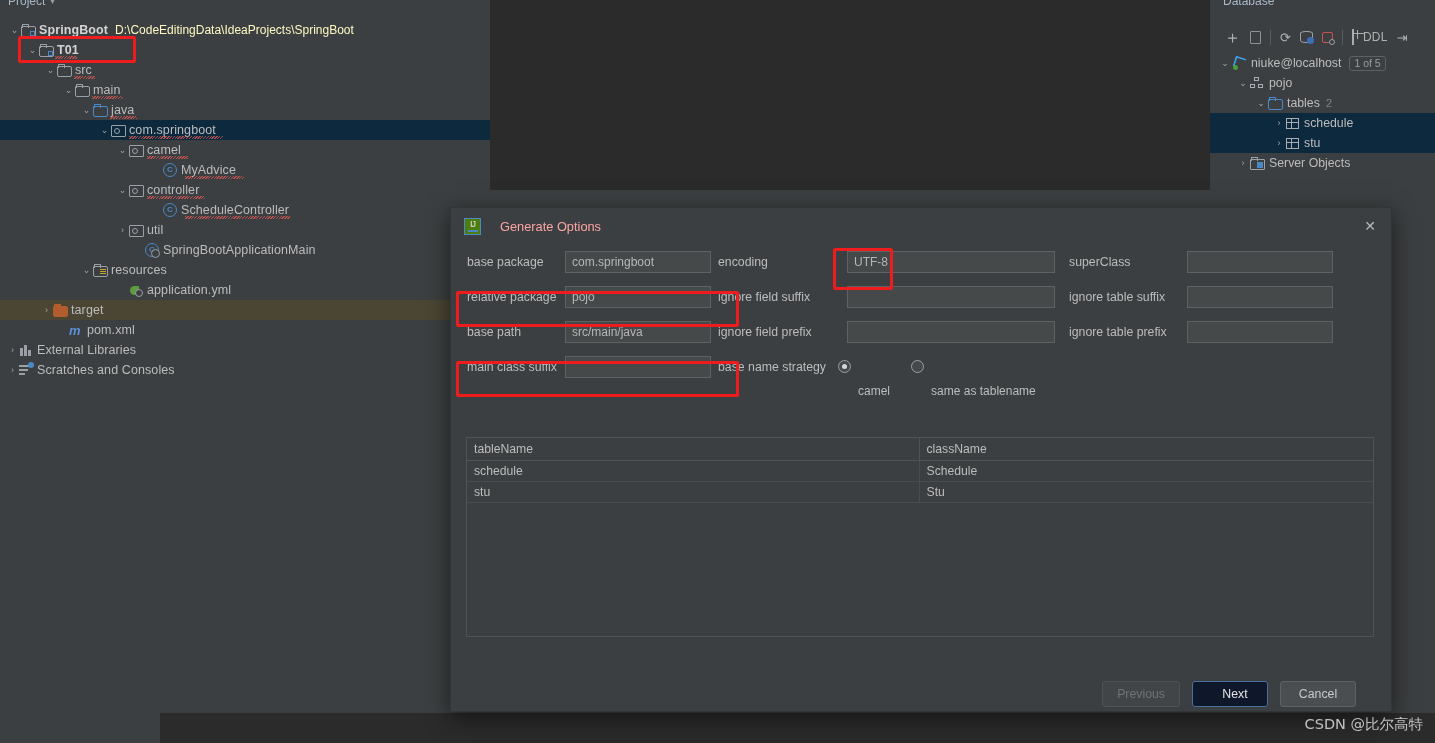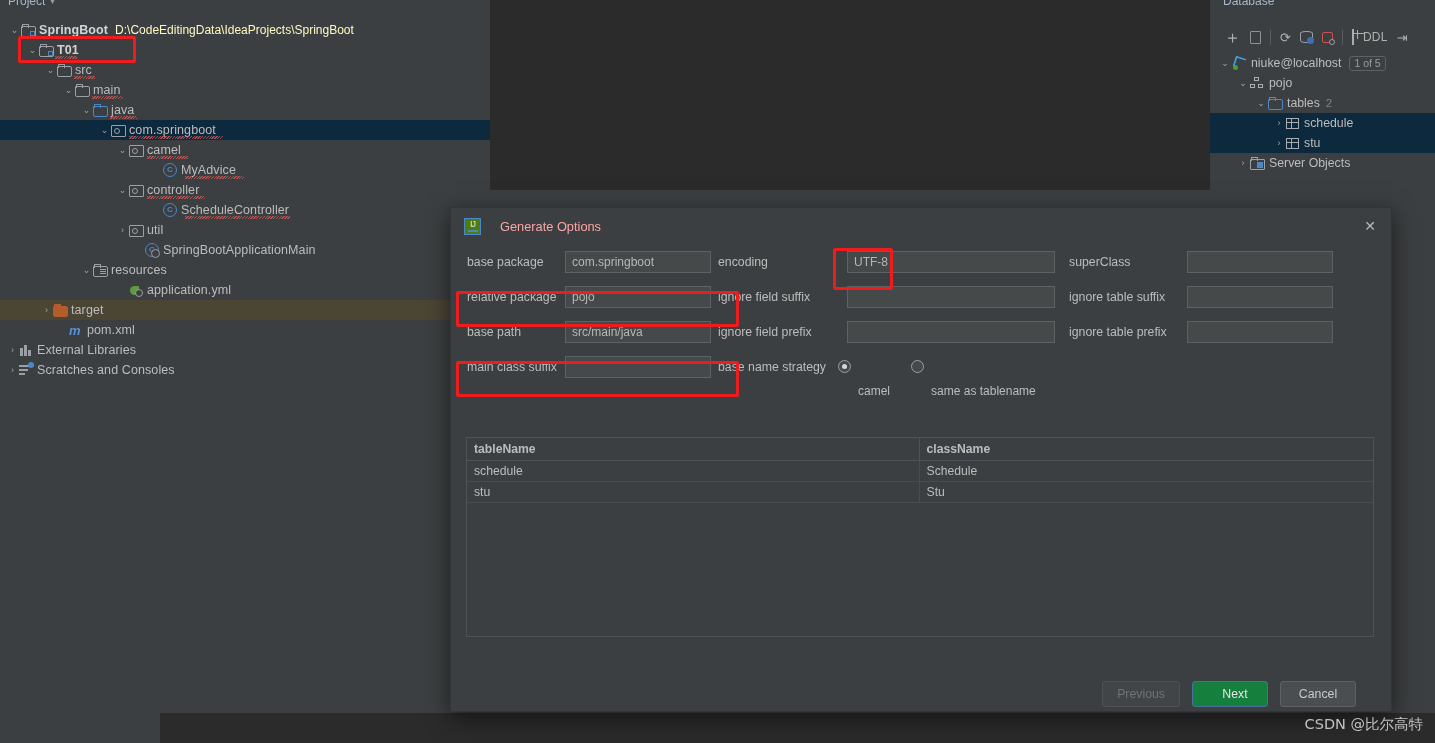--- a/index.html
+++ b/index.html
@@ -234,21 +234,21 @@
   .radio.on::after{content:"";width:5px;height:5px;border-radius:50%;background:#d6d6d6;}
   .radio-lbl { font-size:12px;color:#bcbcbc; margin-right:14px;margin-top:48px;}
 
   
   .tbl-wrap {
     position:absolute; left:466px; top:437px; width:908px; height:200px;
     background:#3c3f41; border:1px solid #4f5355; z-index:31;
   }
   table.tbl { width:100%; border-collapse:collapse; table-layout:fixed; }
   table.tbl th {
-    text-align:left; font-weight:bold; font-size:12.2px; color:#bcbcbc;
+    text-align:left; font-weight:normal; font-size:12.2px; color:#bcbcbc;
     height:22px; padding:0 7px; background:#3c3f41;
     border-bottom:1px solid #4f5355; border-right:1px solid #4f5355;
   }
   table.tbl th:last-child{border-right:none;}
   table.tbl td {
     font-size:12.2px; color:#bcbcbc; height:21px; padding:0 7px;
     border-bottom:1px solid #484c4e; border-right:1px solid #484c4e;
   }
   table.tbl td:last-child{border-right:none;}
 
@@ -259,21 +259,21 @@
     padding-right:36px; gap:12px; z-index:32;
   }
   .btn {
     height:26px; min-width:76px; padding:0 14px;
     border:1px solid #5e6265; background:#4a4e50; color:#c9c9c9;
     font-size:12.3px; border-radius:3px;
     display:inline-flex;align-items:center;justify-content:center;
     font-family:"Liberation Sans", sans-serif;
   }
   .btn.disabled { color:#6f7376; border-color:#4e5254; background:#414547; }
-  .btn.primary { background:#15803d; border-color:#4a7099; color:#e4e4e4;padding-left:24px; }
+  .btn.primary { background:#0f172a; border-color:#4a7099; color:#e4e4e4;padding-left:24px; }
 
   
   .watermark {
     position:absolute; right:12px; bottom:9px; z-index:70;
     font-size:14.5px; color:#cfcfcf; opacity:.92;
     font-family:"DejaVu Sans", sans-serif;
   }
 </style>
 </head>
 <body>

